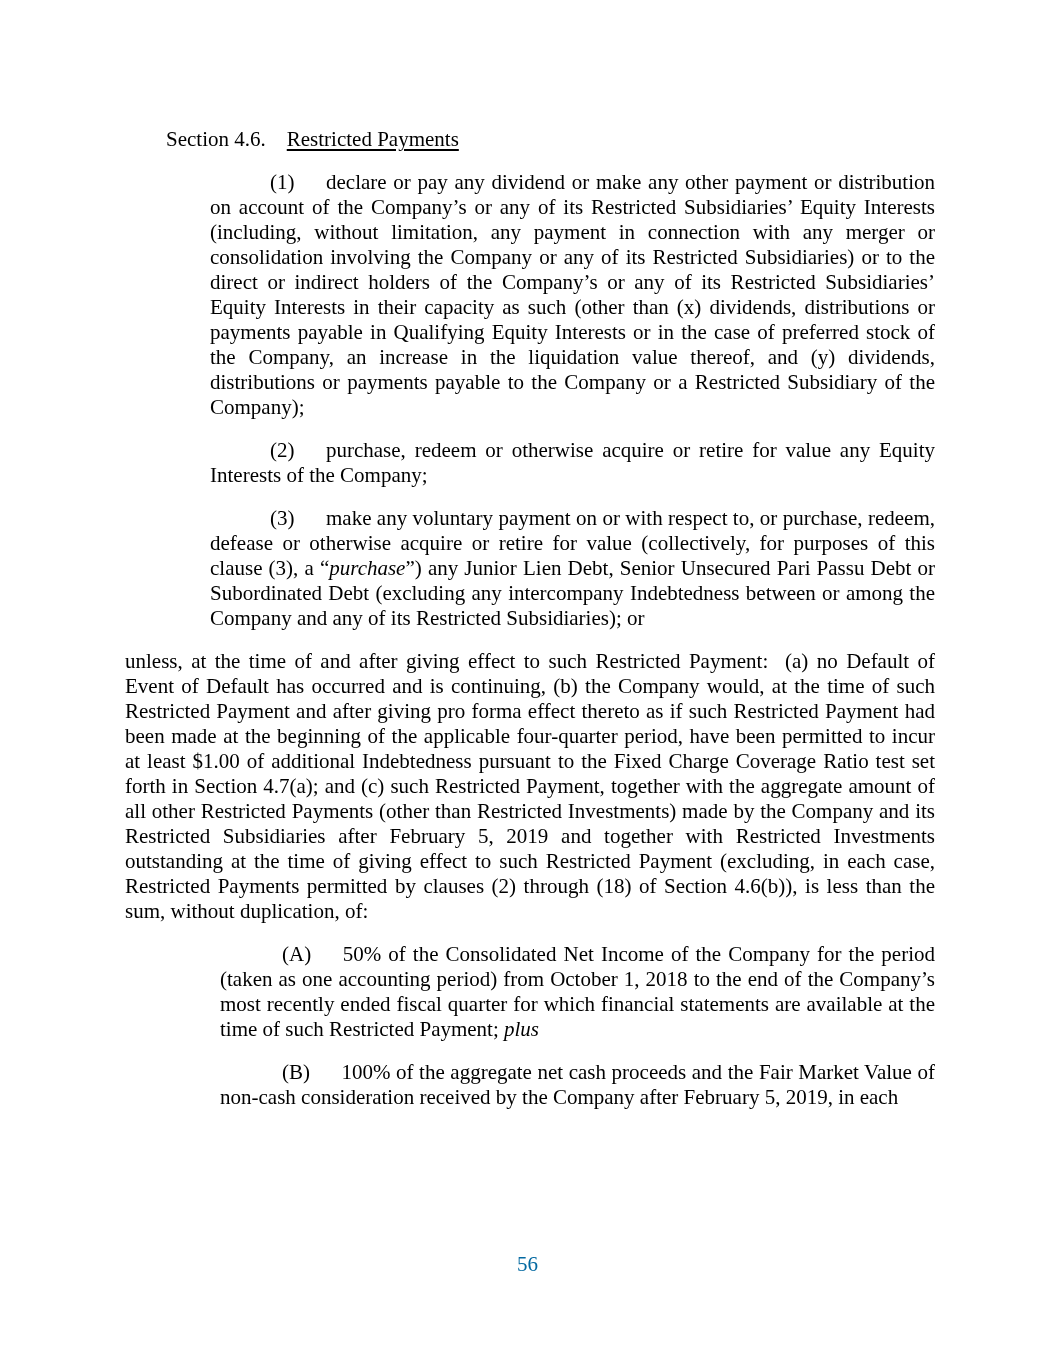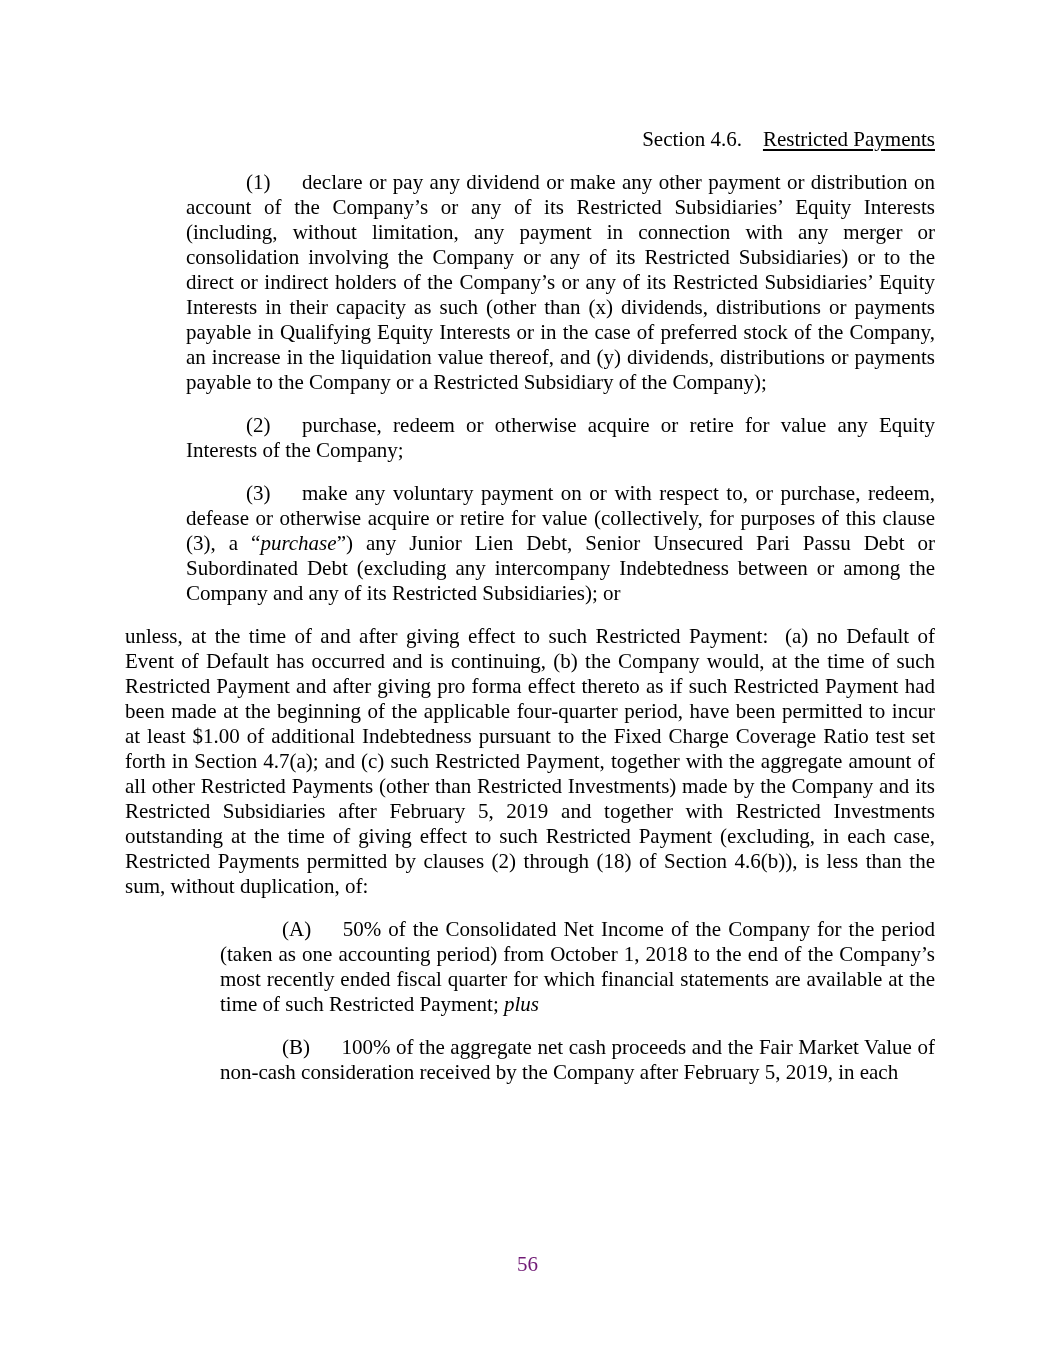--- a/index.html
+++ b/index.html
@@ -22,39 +22,39 @@
     position: absolute;
     left: 125px;
     right: 120px;
     top: 127px;
   }
   p.para {
     margin: 0 0 18px 0;
     text-align: justify;
   }
   p.para.heading {
-    text-align: right;
-    margin-left: 78px;
+    text-align: left;
+    margin-left: 41px;
   }
   p.para.l0.indent { text-indent: 61px; }
-  p.para.l1 { margin-left: 61px; font-family: Liberation Serif, serif; }
+  p.para.l1 { margin-left: 85px; font-family: Liberation Serif, serif; }
   p.para.l1.indent { text-indent: 60px; }
   p.para.l2 { margin-left: 95px; }
   p.para.l2.indent { text-indent: 62px; }
   .seg-italic { font-style: italic; }
   .seg-underline { text-decoration: underline; text-underline-offset: 3px; }
   .page-number {
     position: absolute;
     left: 0;
     right: 0;
     top: 1252px;
     text-align: center;
     font-family: "Liberation Serif", "DejaVu Serif", serif;
     font-size: 21px;
-    color: #701a75;
+    color: #0369a1;
   }
 </style>
 </head>
 <body>
 
 <div class="page">
   <div class="content">
       <p class="para heading"><span>Section 4.6. </span><span class="seg-underline">Restricted Payments</span></p>
       <p class="para l1 indent"><span>(1)  declare or pay any dividend or make any other payment or distribution on account of the Company’s or any of its Restricted Subsidiaries’ Equity Interests (including, without limitation, any payment in connection with any merger or consolidation involving the Company or any of its Restricted Subsidiaries) or to the direct or indirect holders of the Company’s or any of its Restricted Subsidiaries’ Equity Interests in their capacity as such (other than (x)&nbsp;dividends, distributions or payments payable in Qualifying Equity Interests or in the case of preferred stock of the Company, an increase in the liquidation value thereof, and (y)&nbsp;dividends, distributions or payments payable to the Company or a Restricted Subsidiary of the Company);</span></p>
       <p class="para l1 indent"><span>(2)  purchase, redeem or otherwise acquire or retire for value any Equity Interests of the Company;</span></p>

